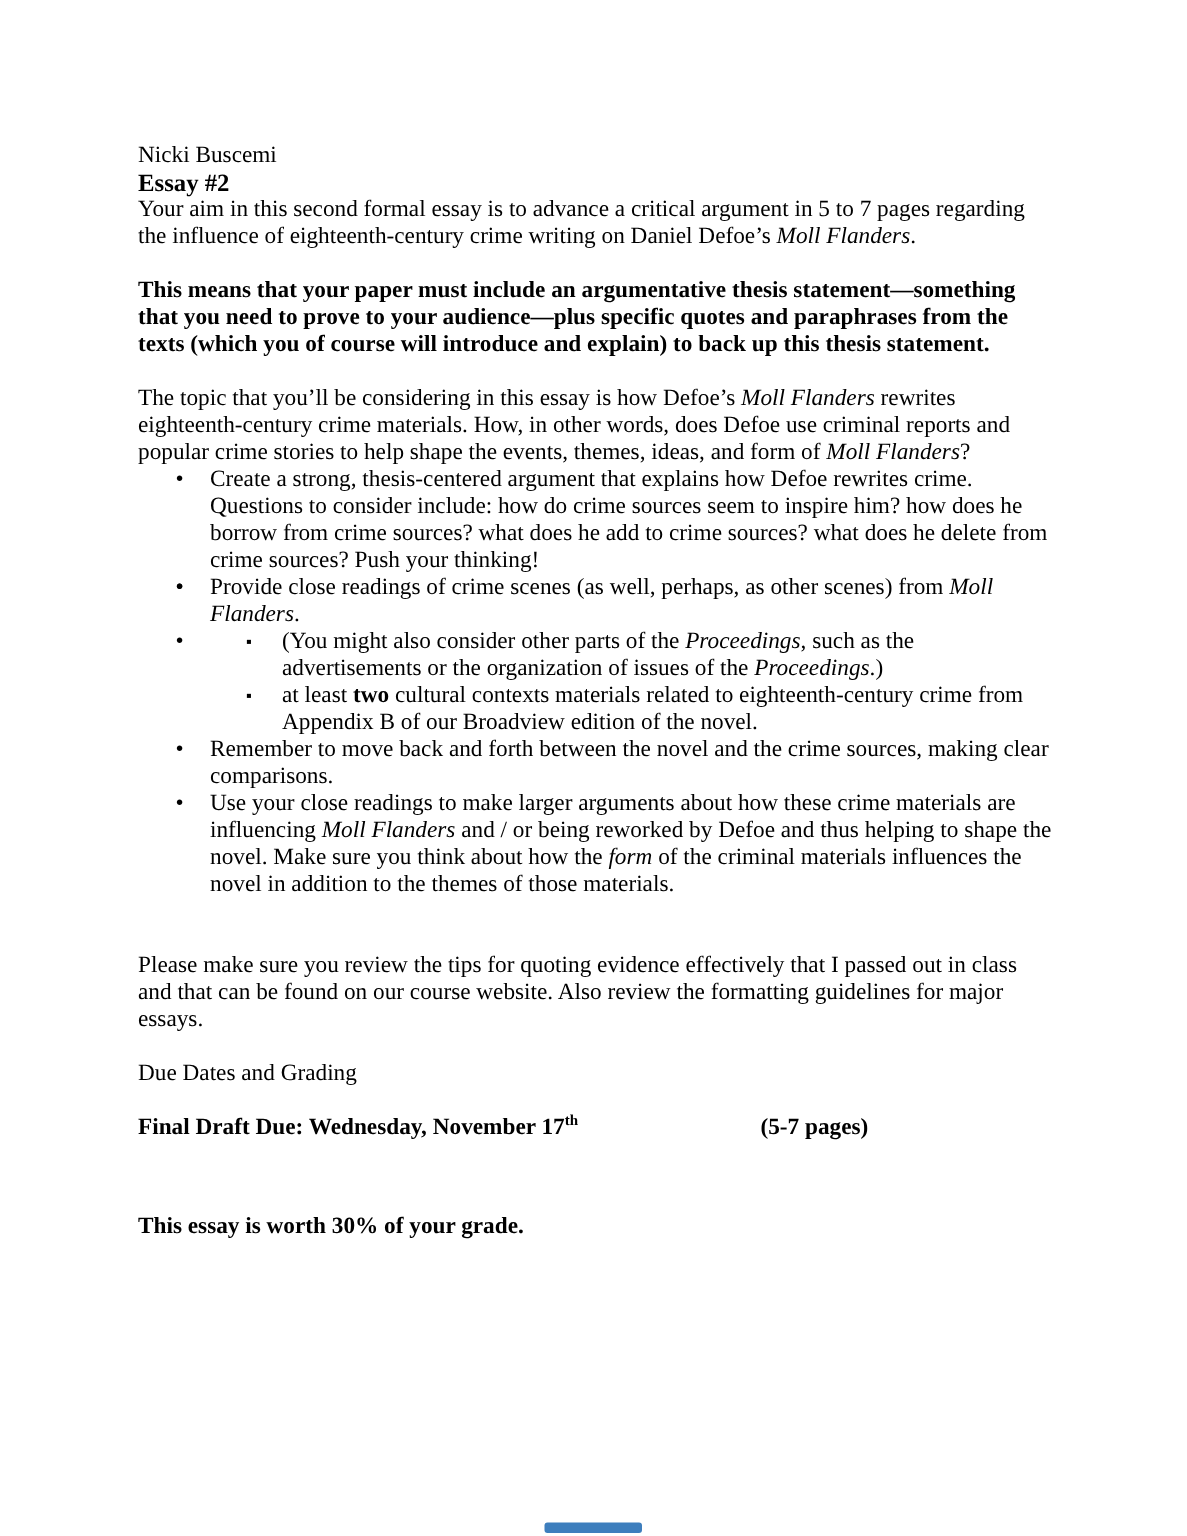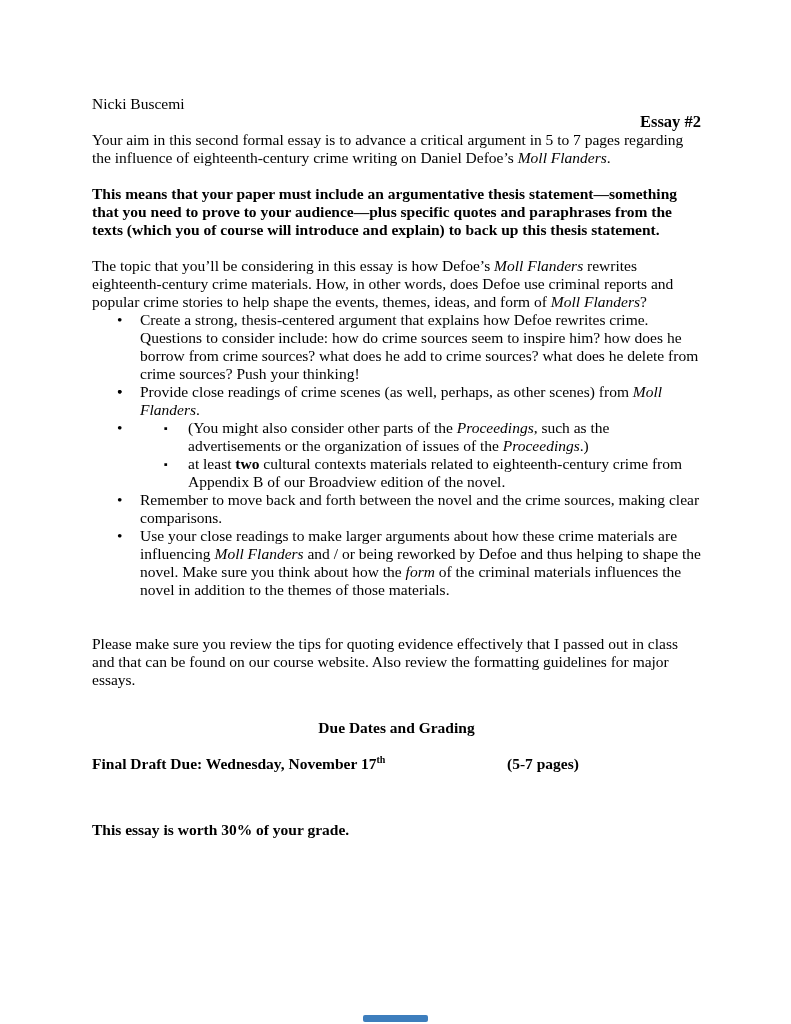--- a/index.html
+++ b/index.html
@@ -12,21 +12,21 @@
     color: #000000;
     position: relative;
     overflow: hidden;
   }
   .page {
     position: absolute;
     left: 92px; top: 95px;
     width: 609px;
   }
   .doc-title {
-    text-align: right;
+    text-align: left;
     font-weight: bold;
     font-size: 16.5px;
   }
   .para { margin: 0; }
   .gap { margin-top: 18px; }
   .bold { font-weight: bold; }
   .bullet-item {
     position: relative;
     padding-left: 48px;
   }
@@ -38,23 +38,22 @@
     position: relative;
     padding-left: 96px;
   }
   .sub-item > .marker {
     position: absolute;
     left: 72px; top: 0;
     font-size: 11px;
   }
   .sub-note { padding-left: 96px; }
   .due-heading {
-    text-align: center;
-    font-weight: bold;
-    margin-top: 30px;
+    font-weight: normal;
+    margin-top: 18px;
   }
   .final-line {
     position: relative;
     margin-top: 18px;
     font-weight: bold;
   }
   .pages-note {
     position: absolute;
     left: 415px; top: 0;
     font-weight: bold;

